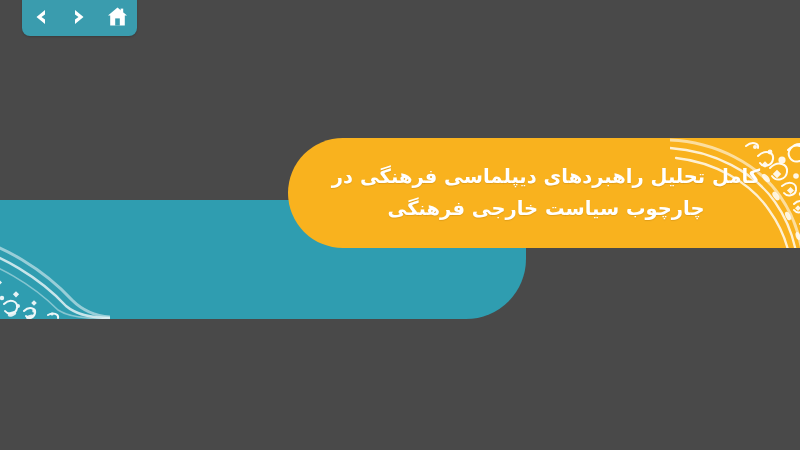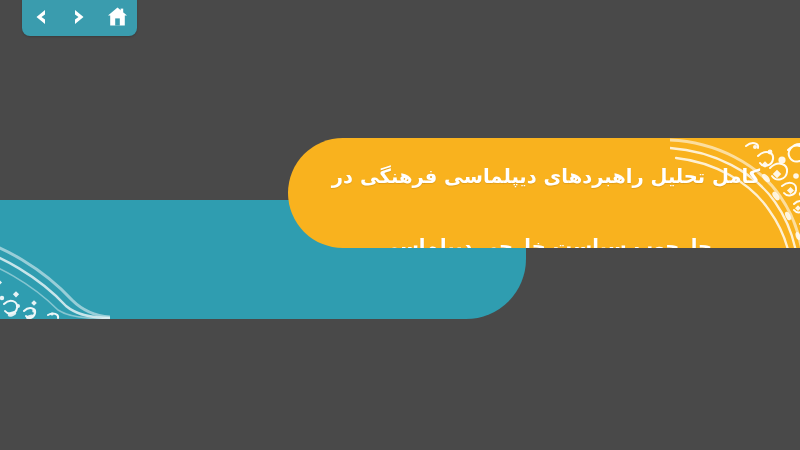--- a/index.html
+++ b/index.html
@@ -56,21 +56,21 @@
     direction:rtl;text-align:center;
     color:#FFFFFF;
     font-size:19.5px;
     font-weight:700;
     line-height:1.62;
     letter-spacing:0;
     width:430px;
     margin-right:6px;
     text-shadow:0 1px 1px rgba(120,70,0,.18);
   }
-  #title-text span{display:block;white-space:nowrap;margin-top:38px;}
+  #title-text span{display:block;white-space:nowrap;}
 </style>
 </head>
 <body>
 
 <div id="slide">
 
   <div id="navbar">
 
     <div class="nav-btn">
       <span>
@@ -172,18 +172,18 @@
         <ellipse cx="106" cy="58" rx="5" ry="2.6" transform="rotate(55 106 58)"></ellipse>
         <ellipse cx="118" cy="78" rx="4.6" ry="2.4" transform="rotate(65 118 78)"></ellipse>
         <ellipse cx="128" cy="98" rx="4.2" ry="2.2" transform="rotate(72 128 98)"></ellipse>
         <ellipse cx="96" cy="40" rx="5" ry="2.6" transform="rotate(48 96 40)"></ellipse>
         <ellipse cx="133" cy="114" rx="4" ry="2.1" transform="rotate(78 133 114)"></ellipse>
       </g>
     </svg>
 
     <div id="title-text">
       <span>کامل تحلیل راهبردهای دیپلماسی فرهنگی در</span>
-      <span>چارچوب سیاست خارجی دیپلماسی</span>
+      <span>چارچوب سیاست خارجی فرهنگی</span>
     </div>
 
   </div>
 
 </div>
 
 </body></html>

